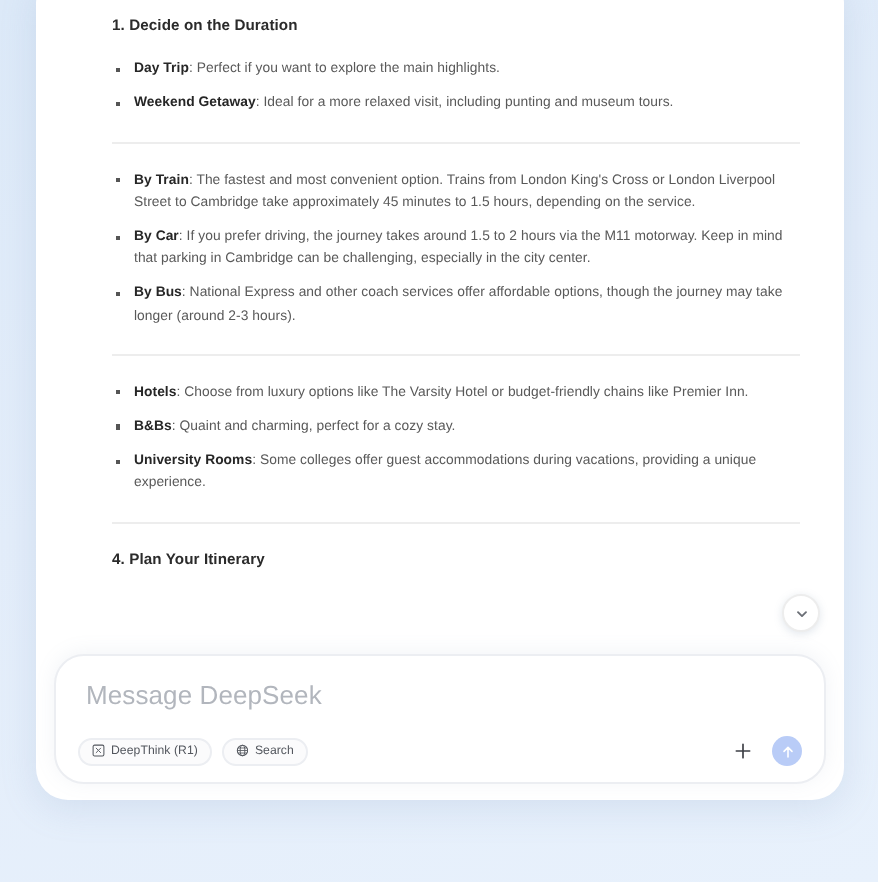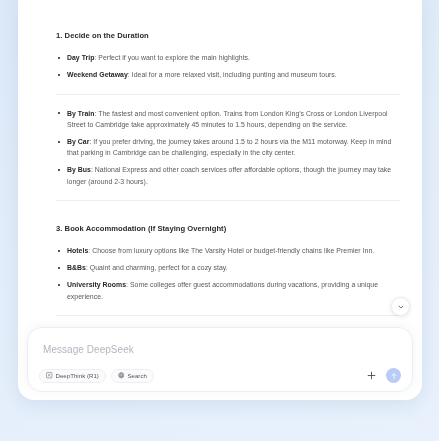--- a/index.html
+++ b/index.html
@@ -40,21 +40,20 @@
     overflow: hidden;
   }
 
   .section-heading {
     font-size: 7.6px;
     font-weight: bold;
     color: #2b2b2b;
     letter-spacing: 0.05px;
     margin-bottom: 11px;
     line-height: 1.35;
-    margin-top: 23px;
   }
 
   .bullet-list {
     list-style: none;
     margin: 0 0 11px 0;
     padding: 0;
   }
 
   .bullet-item {
     position: relative;
@@ -120,21 +119,21 @@
     box-shadow: 0 -1px 10px rgba(130,150,180,0.10);
     padding: 11px 11px 8px 11px;
     z-index: 8;
   }
 
   #message-input {
     width: 100%;
     border: none;
     outline: none;
     font-family: "Liberation Sans", sans-serif;
-    font-size: 10px;
+    font-size: 13px;
     color: #2b2b2b;
     background: transparent;
     padding: 0 0 13px 4px;
     letter-spacing: 0.05px;
   }
   #message-input::placeholder { color: #b2b6bd; }
 
   #composer-toolbar {
     display: flex;
     align-items: center;
@@ -204,30 +203,32 @@
       <ul class="bullet-list">
         <li class="bullet-item"><b>By Train</b><span>: The fastest and most convenient option. Trains from London King's Cross or London Liverpool Street to Cambridge take approximately 45 minutes to 1.5 hours, depending on the service.</span></li>
         <li class="bullet-item"><b>By Car</b><span>: If you prefer driving, the journey takes around 1.5 to 2 hours via the M11 motorway. Keep in mind that parking in Cambridge can be challenging, especially in the city center.</span></li>
         <li class="bullet-item"><b>By Bus</b><span>: National Express and other coach services offer affordable options, though the journey may take longer (around 2-3 hours).</span></li>
       </ul>
     </div>
 
     <div class="divider"></div>
 
     <div>
-      <div class="section-heading">3. Book Accommodation (If Staying Overnight)</div>
       <ul class="bullet-list">
         <li class="bullet-item"><b>Hotels</b><span>: Choose from luxury options like The Varsity Hotel or budget-friendly chains like Premier Inn.</span></li>
         <li class="bullet-item"><b>B&amp;Bs</b><span>: Quaint and charming, perfect for a cozy stay.</span></li>
         <li class="bullet-item"><b>University Rooms</b><span>: Some colleges offer guest accommodations during vacations, providing a unique experience.</span></li>
       </ul>
     </div>
 
     <div class="divider"></div>
 
+    <div>
+      <div class="section-heading">4. Plan Your Itinerary</div>
+    </div>
 
   </div>
 
   <div id="scroll-down-btn">
     <span>
       <svg width="8" height="8" viewBox="0 0 12 12" fill="none">
         <path d="M3 4.6 L6 7.6 L9 4.6" stroke="#6b6f76" stroke-width="1.4" stroke-linecap="round" stroke-linejoin="round"></path>
       </svg>
     </span>
   </div>

